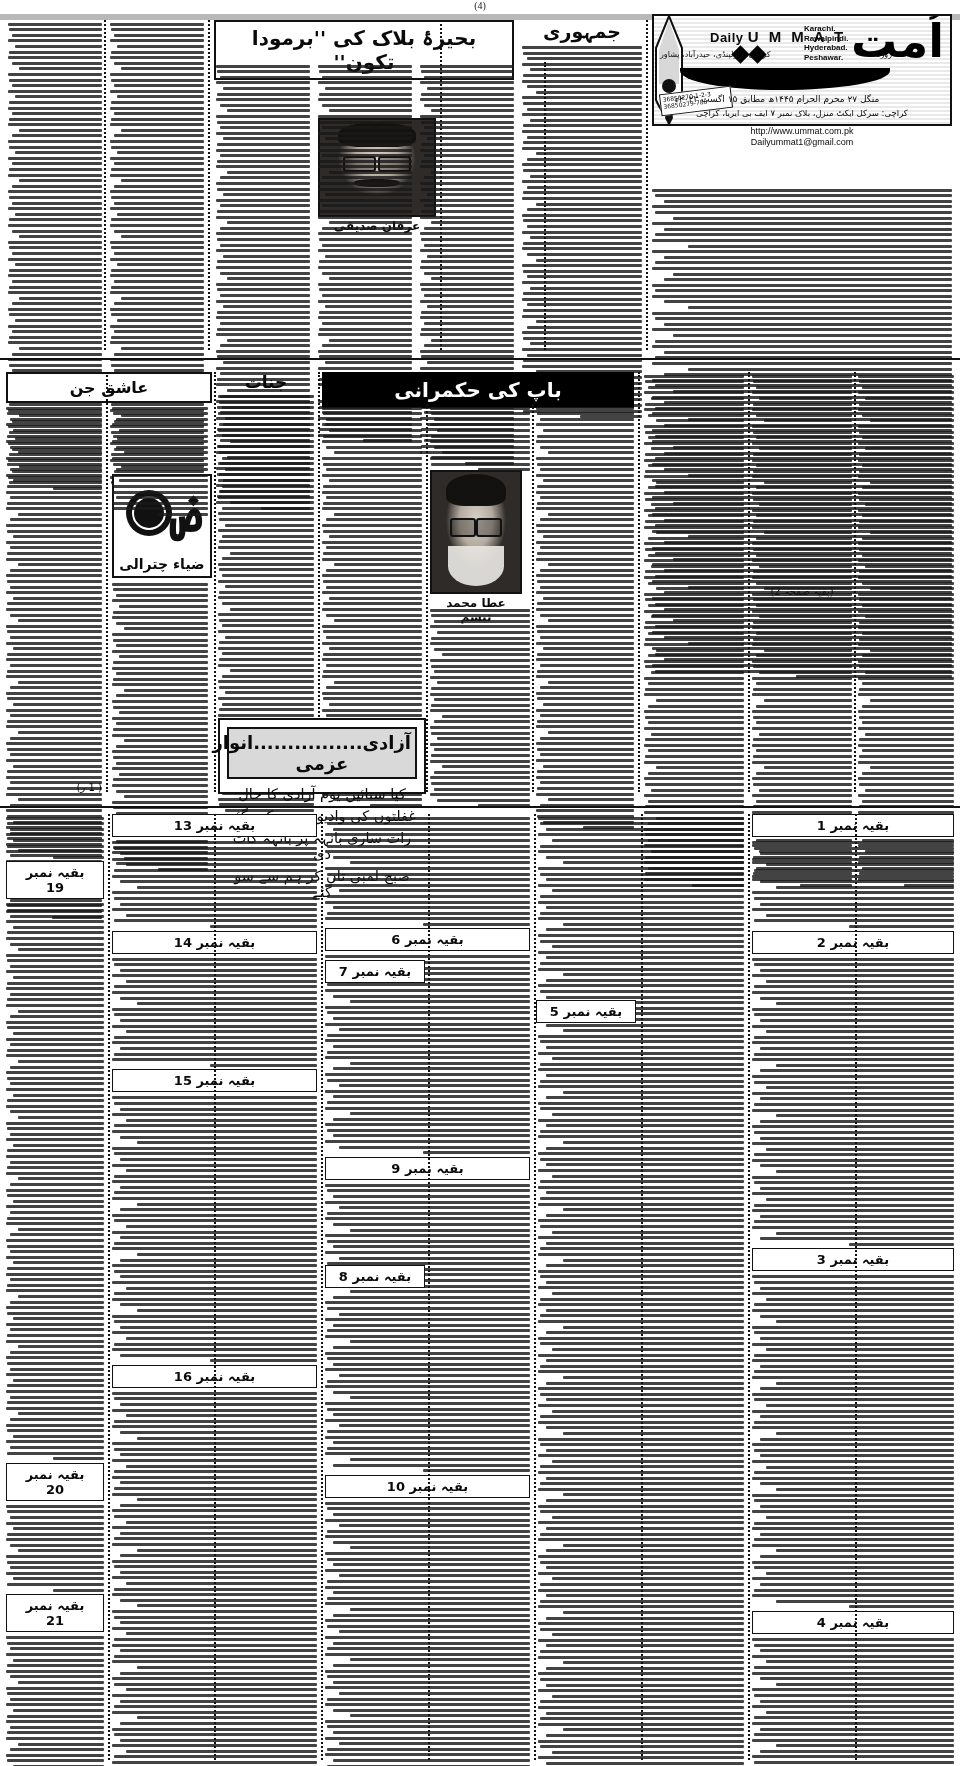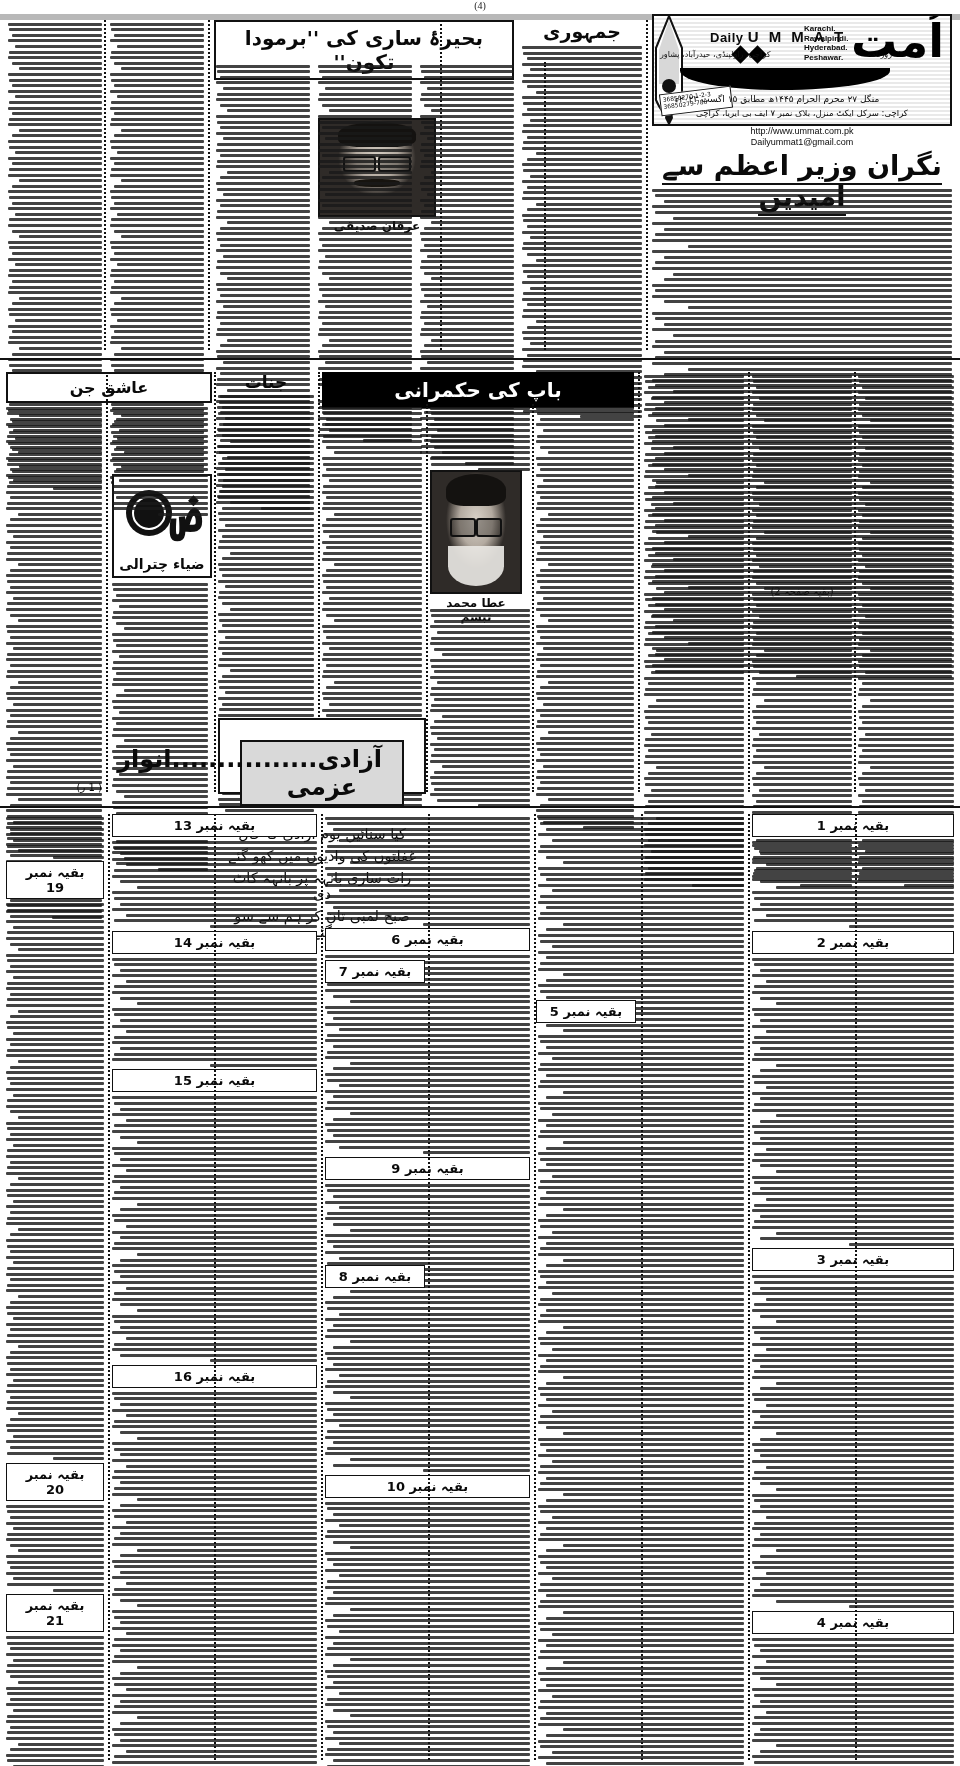--- a/index.html
+++ b/index.html
@@ -86,22 +86,22 @@
   .photo .glass{position:absolute;left:20%;top:38%;width:60%;height:13%;}
   .photo .glass i{position:absolute;top:0;width:42%;height:100%;border:2px solid #111;border-radius:3px;background:rgba(25,22,20,.35);}
   .photo .glass i:first-child{left:0}
   .photo .glass i:last-child{right:0}
   .photo .mous{position:absolute;left:30%;top:62%;width:40%;height:9%;background:#17140f;border-radius:40%;}
   .photo .beard{position:absolute;left:18%;top:62%;width:64%;height:33%;background:#e8e6e2;border-radius:0 0 50% 50%;opacity:.92;}
   .cap{text-align:center;font-size:12px;font-weight:700;margin-top:2px;}
 
   
   .poembox{border:2px solid #111;box-sizing:border-box;background:#fff;}
-  .poem-title{background:#d9d9d9;border:2px solid #111;margin:20px;padding:3px 20px;
-    font-size:24px;font-weight:700;text-align:center;}
+  .poem-title{background:#d9d9d9;border:2px solid #111;margin:7px;padding:3px 4px;
+    font-size:18px;font-weight:700;text-align:center;}
   .poem-line{font-size:14.5px;text-align:center;margin:6px 4px;letter-spacing:2px;}
 
   
   .contbox{border:1.6px solid #111;text-align:center;font-size:13px;font-weight:700;
     padding:3px 8px;background:#fff;box-sizing:border-box;margin:0 0 4px 0;}
 
   
   .logoblk{border:2px solid #111;background:#fff;position:relative;overflow:hidden;}
   .logoblk .bigz{position:absolute;right:8px;top:4px;font-size:54px;font-weight:700;color:#111;
     font-family:"DejaVu Serif",serif;}
@@ -152,23 +152,20 @@
 36850279-780</div>
     <div class="mh-date">منگل ۲۷ محرم الحرام ۱۴۴۵ھ مطابق ۱۵ اگست ۲۰۲۳ء</div>
     <div class="mh-addr">کراچی: سرکل ایکٹ منزل، بلاک نمبر ۷ ایف بی ایریا، کراچی</div>
   </div>
 
   <div class="web">
     <div>http://www.ummat.com.pk</div>
     <div>Dailyummat1@gmail.com</div>
   </div>
 
-  <div class="hl-main">
-    <u>نگران وزیر اعظم سے امیدیں</u>
-  </div>
   <div style="position:absolute;right:8px;top:186px;width:300px;" class="copy">
     <div class="ln s1"></div>
       <div class="ln s3"></div>
       <div class="ln s2"></div>
       <div class="ln s1"></div>
     <div class="ln s3"></div>
       <div class="ln s5"></div>
       <div class="ln s1"></div>
       <div class="ln s2"></div>
     <div class="ln s3"></div>
@@ -319,21 +316,21 @@
     <div class="ln s1"></div>
       <div class="ln s3"></div>
       <div class="ln s2"></div>
       <div class="ln s1"></div>
     <div class="ln s5"></div>
       <div class="ln s3"></div>
       <div class="ln last"></div>
   </div>
 
   <div style="position:absolute;right:446px;top:20px;width:300px;">
-    <div class="boxhead">بحیرۂ ساری کی ''برمودا تکون''</div>
+    <div class="boxhead">بحیرۂ بلاک کی ''برمودا تکون''</div>
   </div>
 
   <div style="position:absolute;right:524px;top:118px;width:118px;">
     <div class="photo" style="height:95px;">
       <div class="face"></div>
         <div class="hair"></div>
       <div class="glass">
           <i></i>
           <i></i>
         </div>

